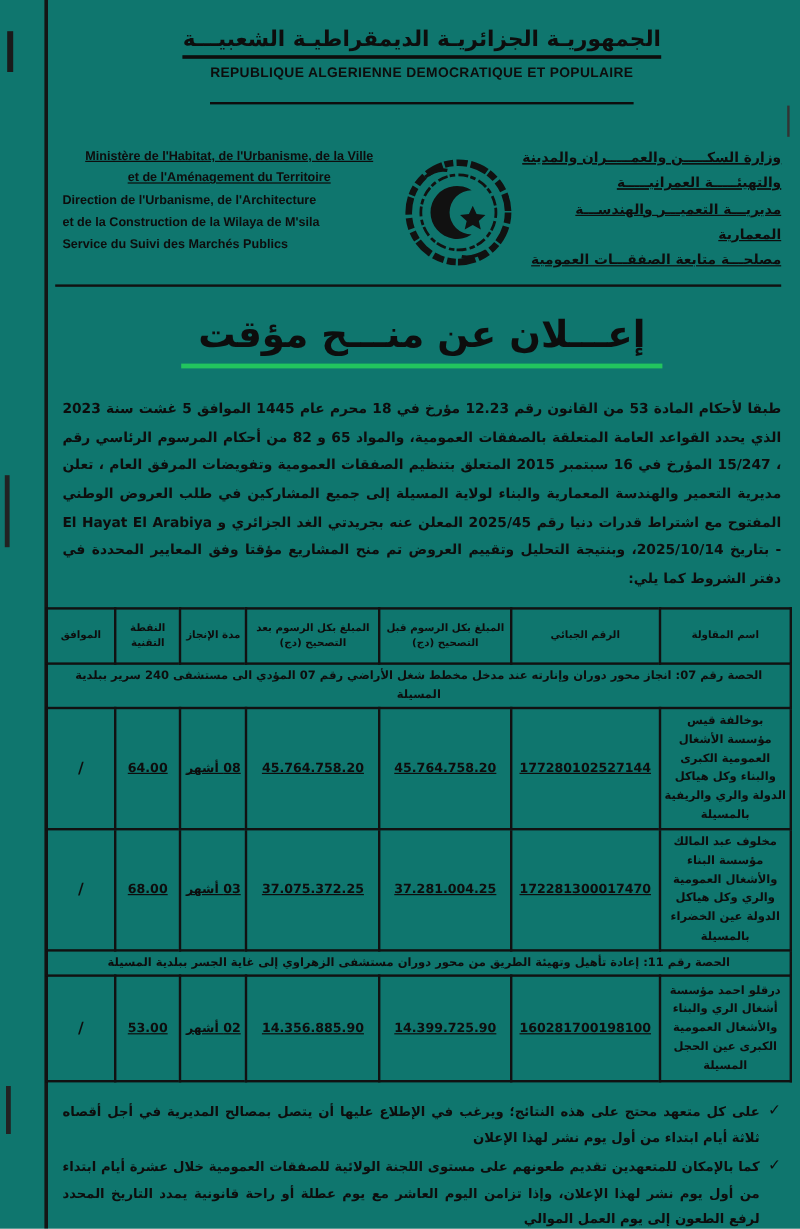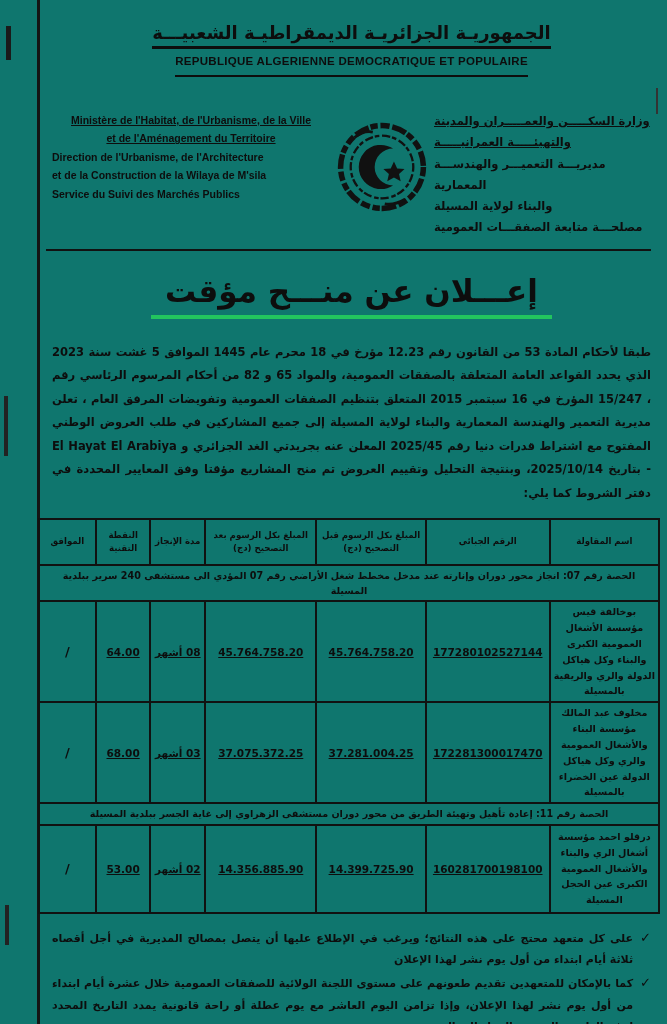--- a/index.html
+++ b/index.html
@@ -28,34 +28,34 @@
     display:inline-block;
     font-size:18px;font-weight:bold;
     border-bottom:3px solid #0d0d0d;
     padding-bottom:3px;letter-spacing:1px;
     direction:rtl;
   }
   .nat-title-fr{
     display:inline-block;
     font-size:11.5px;font-weight:bold;
     border-bottom:2px solid #0d0d0d;
-    padding-bottom:8px;margin-top:6px;
+    padding-bottom:18px;margin-top:6px;
     letter-spacing:.3px;
     font-family:"Liberation Sans",sans-serif;
   }
 
   
   .ministries{display:flex;align-items:flex-start;margin-top:34px;}
   .min-left{width:278px;font-family:"Liberation Sans",sans-serif;
     font-size:10.5px;font-weight:bold;line-height:1.75;text-align:center;}
   .min-left .u{text-decoration:underline;}
   .min-left .plain{text-align:left;}
   .seal-wrap{width:104px;display:flex;justify-content:center;align-items:center;margin-top:10px;}
-  .min-right{flex:1;direction:rtl;text-align:left;
-    font-size:11.5px;font-weight:bold;line-height:1.85;}
+  .min-right{flex:1;direction:rtl;text-align:right;
+    font-size:11.5px;font-weight:bold;line-height:1.85;text-decoration:underline;}
   .min-right .u{text-decoration:underline;}
 
   .rule{height:2px;background:#111;margin:10px 0 0 -6px;}
 
   
   .notice-title-box{text-align:center;margin:22px 0 8px;}
   .notice-title{
     display:inline-block;direction:rtl;
     font-size:31px;font-weight:900;
     border-bottom:4px solid #22c55e;
@@ -132,21 +132,20 @@
           <path d="M62 30 A 24 24 0 1 0 62 70 A 19 19 0 1 1 62 30 Z" fill="#111"></path>
           <path d="M63 44 l3.5 7.5 8 .8 -6 5.4 1.8 7.9 -7.3 -4.2 -7.3 4.2 1.8 -7.9 -6 -5.4 8 -.8 Z" fill="#111"></path>
           <path d="M20 18 q10 -8 20 -6" fill="none" stroke="#111" stroke-width="3"></path>
           <path d="M75 85 q-12 7 -22 5" fill="none" stroke="#111" stroke-width="3"></path>
         </svg>
       </div>
       <div class="min-right">
         <div class="u">وزارة السكـــــن والعمـــــران والمدينة</div>
         <div class="u">والتهيئـــــة العمرانيـــــة</div>
         <div>مديريـــة التعميـــر والهندســـة المعمارية</div>
-        <div>والبناء لولاية المسيلة</div>
         <div>مصلحـــة متابعة الصفقـــات العمومية</div>
       </div>
     </div>
 
     <div class="rule"></div>
 
     <div class="notice-title-box">
       <span class="notice-title">إعـــلان عن منـــح مؤقت</span>
     </div>
 

